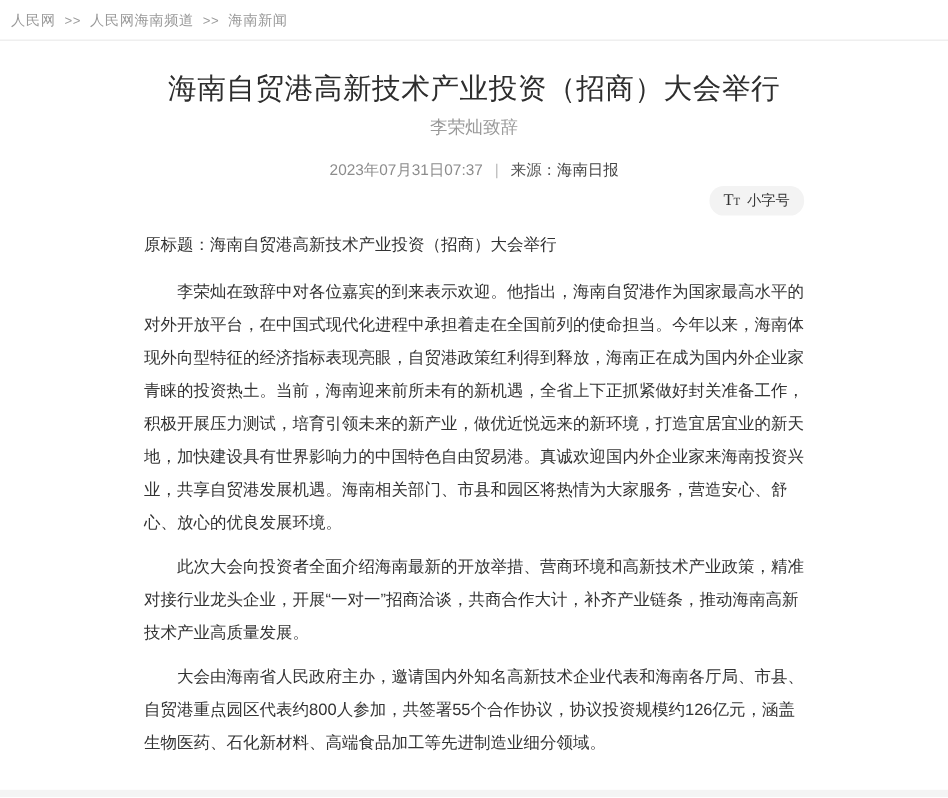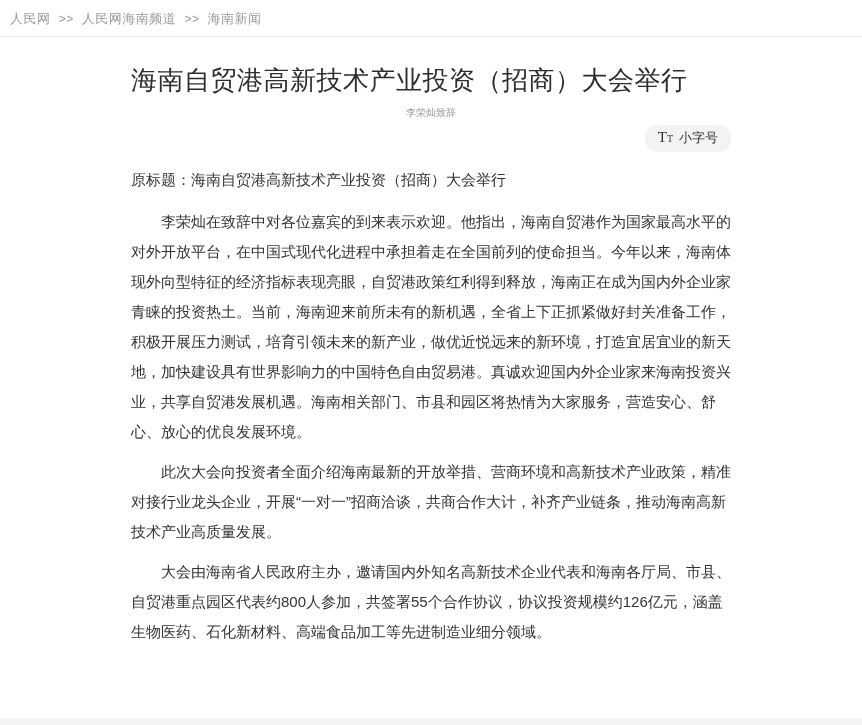--- a/index.html
+++ b/index.html
@@ -37,30 +37,31 @@
     border-top: 1px solid #e9e9e9;
     margin-top: 8px;
   }
   
   .article {
     width: 600px;
     margin: 0 auto;
   }
   .article-title {
     margin-top: 26px;
+    text-align: center;
     font-size: 26px;
     font-weight: 400;
     color: #2d2d2d;
     letter-spacing: 0.5px;
     line-height: 34px;
   }
   .article-subtitle {
     margin-top: 9px;
     text-align: center;
-    font-size: 10px;
+    font-size: 16px;
     color: #999;
   }
   .article-meta {
     margin-top: 19px;
     text-align: center;
     font-size: 14px;
     color: #8c8c8c;
   }
   .article-meta .meta-sep { margin: 0 7px; color: #bbb; }
   .article-meta .source-label { color: #555; }
@@ -98,21 +99,21 @@
   }
   .font-size-btn .font-btn-label { margin-left: 6px; }
   
   .article-body {
     margin-top: 14px;
     font-size: 15px;
     line-height: 30px;
     color: #333;
   }
   .article-body p { margin-bottom: 10px; }
-  .article-body p.original-line { text-indent: 0; margin-bottom: 12px; }
+  .article-body p.original-line { text-indent: 0; margin-bottom: 12px; font-family: Liberation Mono, monospace; }
   .article-body p.indent { text-indent: 2em; }
   .bottom-strip {
     position: absolute;
     left: 0; right: 0; bottom: 0;
     height: 7px;
     background: #f4f4f4;
   }
 </style>
 </head>
 <body>
@@ -128,20 +129,25 @@
   </div>
 
   <hr class="top-divider">
 
   <div class="article">
 
     <h1 class="article-title">海南自贸港高新技术产业投资（招商）大会举行</h1>
 
     <div class="article-subtitle">李荣灿致辞</div>
 
+    <div class="article-meta">
+      <span>2023年07月31日07:37</span>
+      <span class="meta-sep">|</span>
+      <span class="source-label">来源：</span><a href="#" class="source-link">海南日报</a>
+    </div>
 
     <div class="toolbar">
       <button class="font-size-btn">
         <span class="t-big">T</span>
           <span class="t-small">T</span>
         <span class="font-btn-label">小字号</span>
       </button>
     </div>
 
     <div class="article-body">

